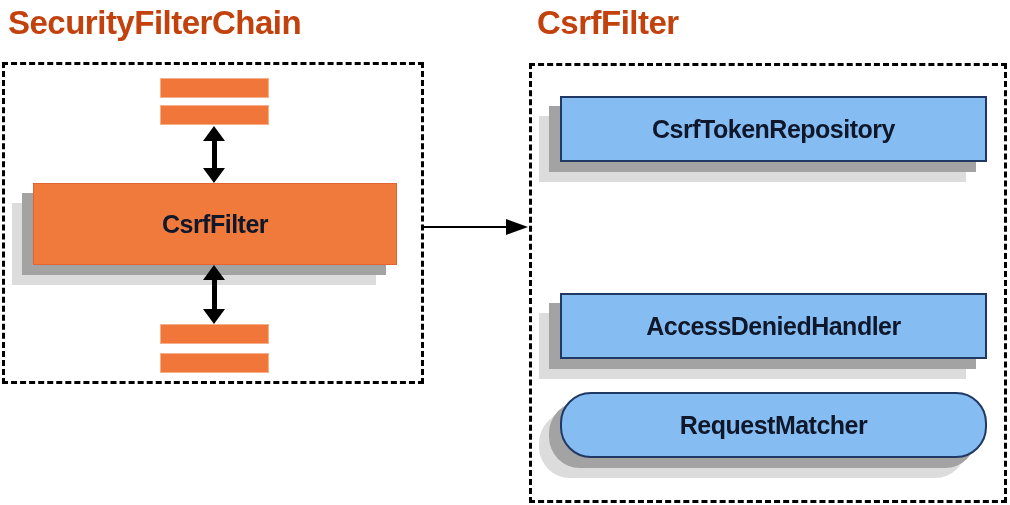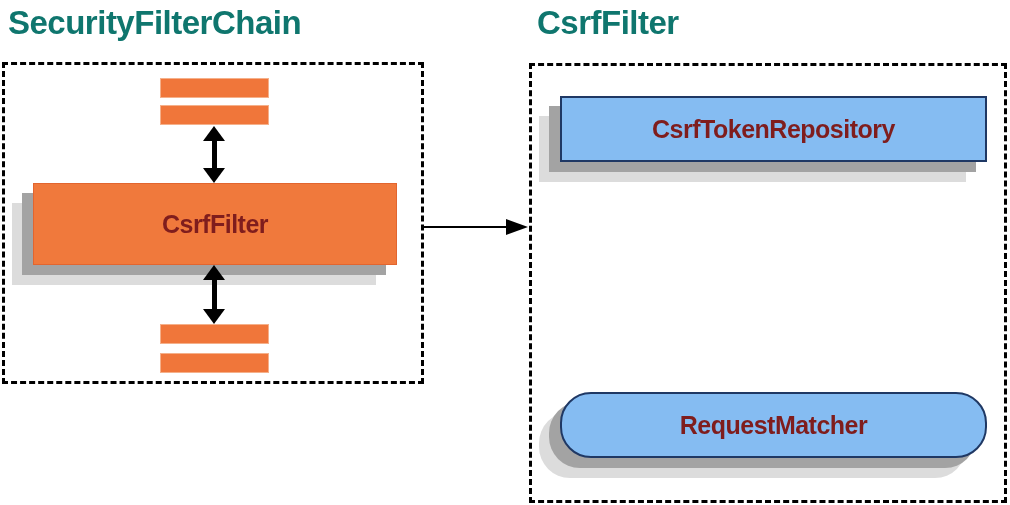--- a/index.html
+++ b/index.html
@@ -8,21 +8,21 @@
     width: 1010px;
     height: 505px;
     background: #ffffff;
     font-family: "Liberation Sans", sans-serif;
     overflow: hidden;
   }
   .title {
     position: absolute;
     font-size: 33px;
     font-weight: bold;
-    color: #0f766e;
+    color: #c2410c;
     letter-spacing: -0.5px;
     white-space: nowrap;
   }
   #title-left  { left: 8px;   top: 4px; }
   #title-right { left: 537px; top: 4px; }
 
   .dashed-container {
     position: absolute;
     border: 3px dashed #000000;
     box-sizing: border-box;
@@ -56,21 +56,21 @@
     border: 1px solid #E2652F;
     box-sizing: border-box;
     box-shadow: -11px 10px 0 #A3A3A3, -21px 20px 0 #DCDCDC;
     display: flex;
     align-items: center;
     justify-content: center;
   }
   .box-label {
     font-size: 25px;
     font-weight: bold;
-    color: #7f1d1d;
+    color: #0f172a;
     letter-spacing: -0.5px;
     white-space: nowrap;
     text-align: center;
   }
 
   
   .v-arrow {
     position: absolute;
     left: 198px;
     width: 22px;
@@ -178,20 +178,23 @@
     <div class="head-right"></div>
   </div>
 
   <div id="right-container" class="dashed-container">
 
     <div id="component-box-1" class="component-box">
       <span class="box-label">CsrfTokenRepository</span>
     </div>
 
 
+    <div id="component-box-3" class="component-box">
+      <span class="box-label">AccessDeniedHandler</span>
+    </div>
 
     <div id="component-box-4" class="component-box">
       <span class="box-label">RequestMatcher</span>
     </div>
 
   </div>
 
 </div>
 
 </body></html>

